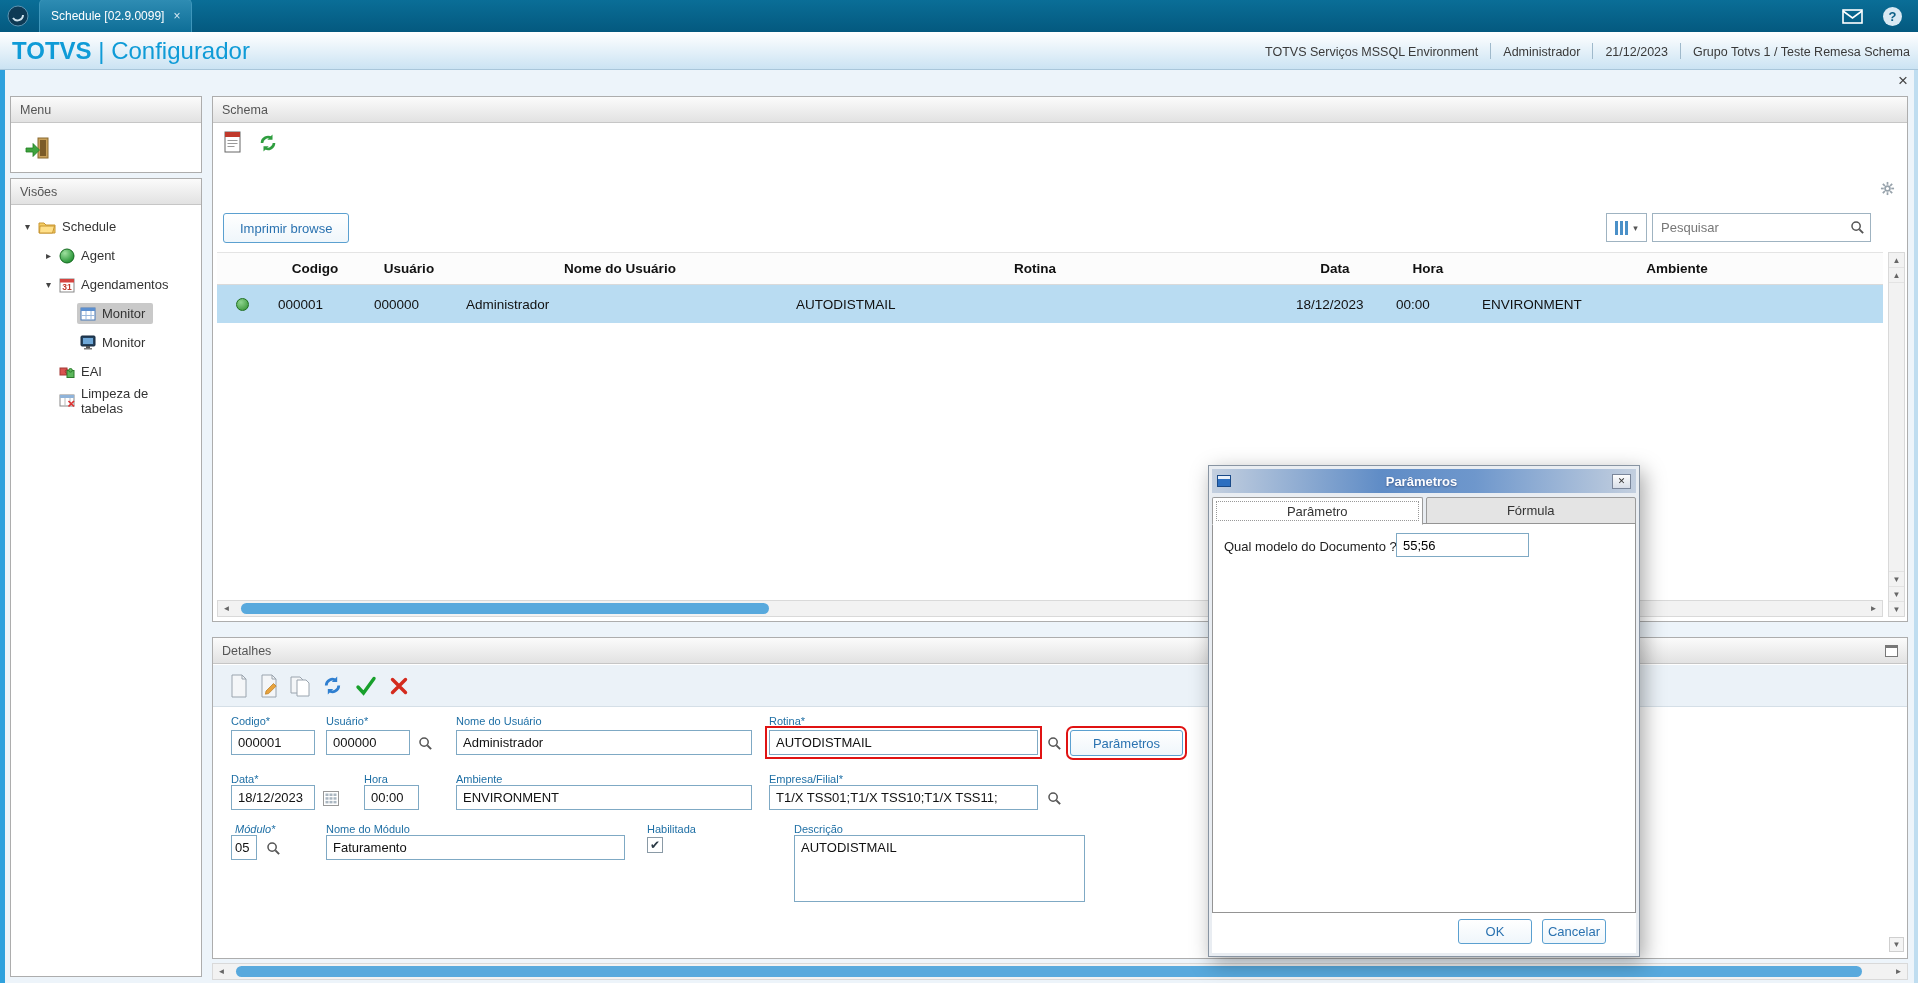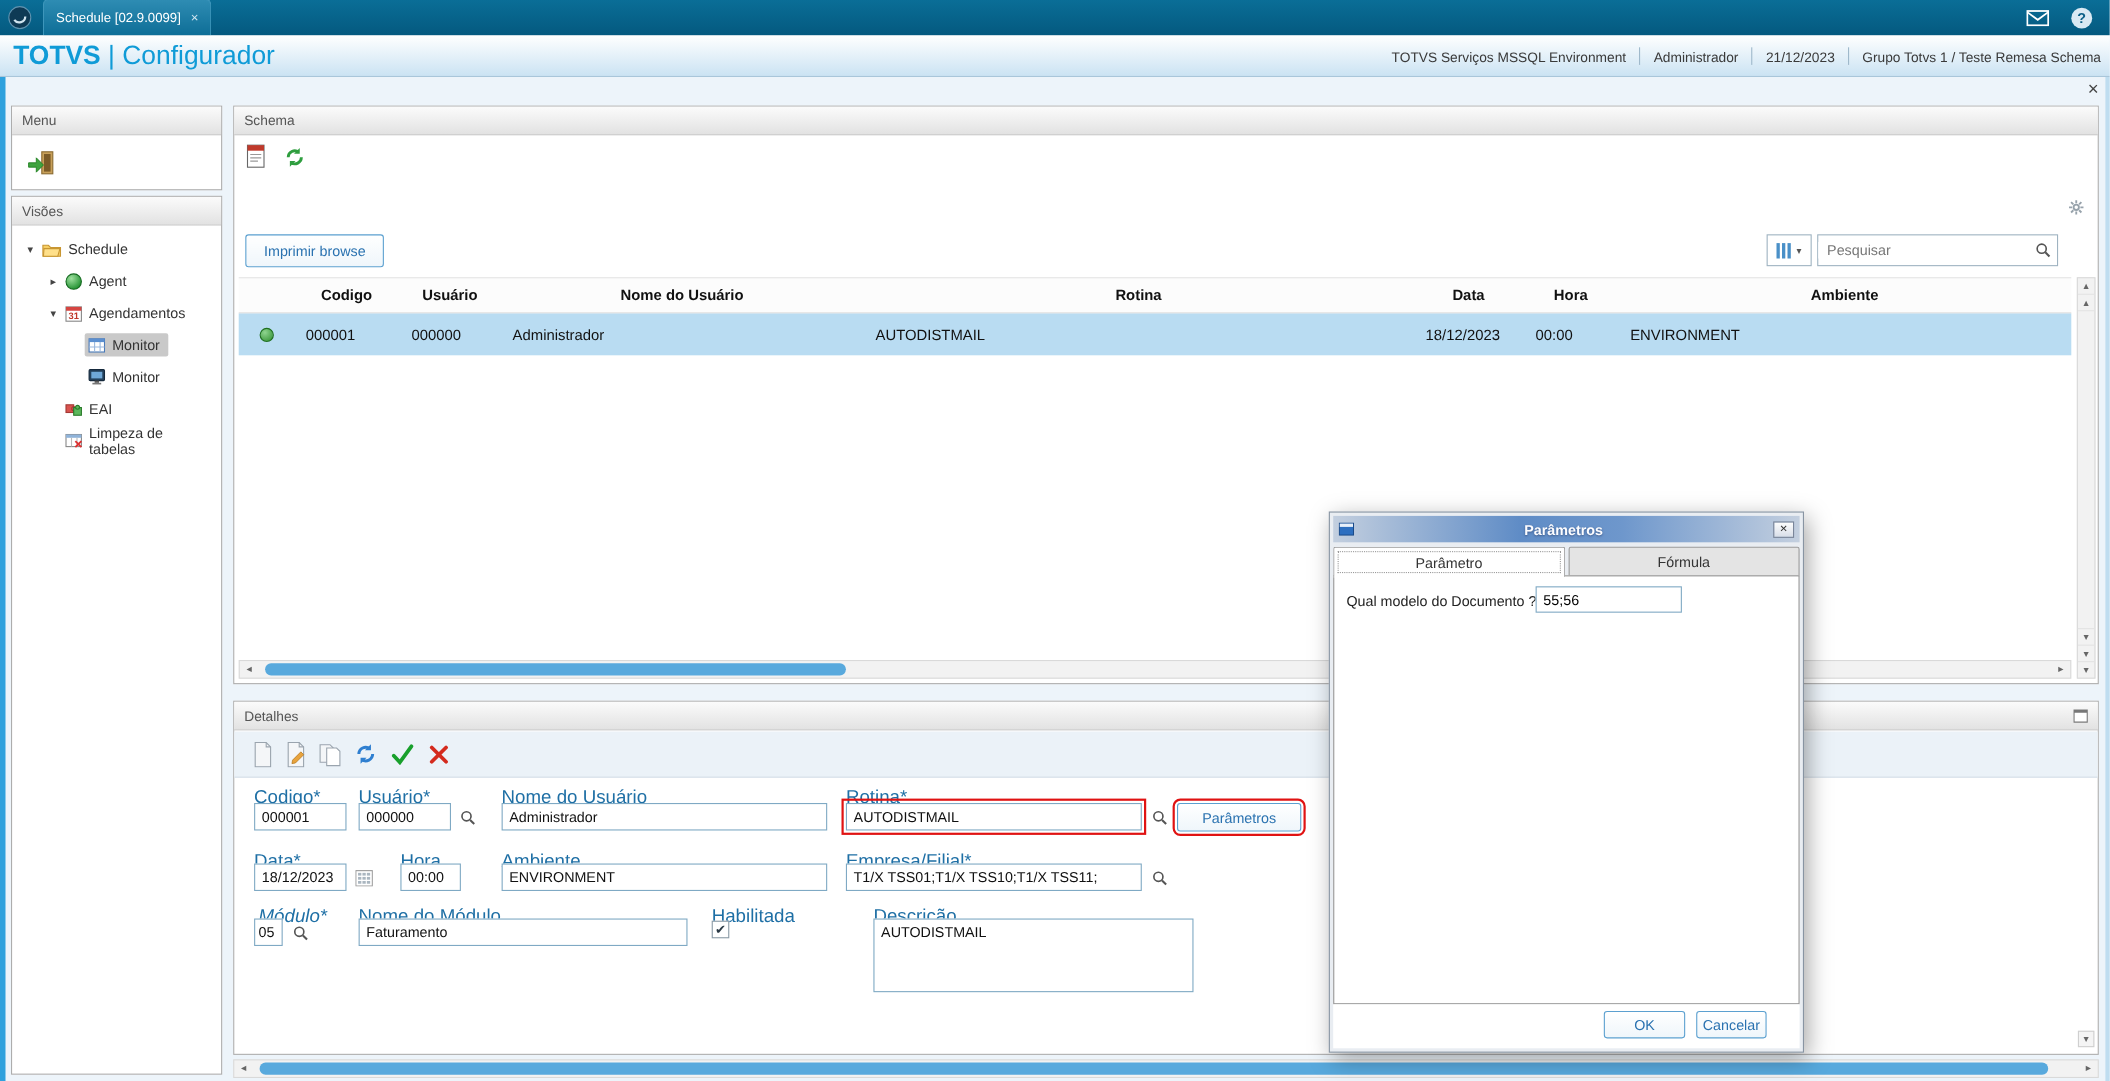--- a/index.html
+++ b/index.html
@@ -71,21 +71,21 @@
   .hs-btn { width:17px; display:flex; align-items:center; justify-content:center; font-size:8px; color:#666; cursor:pointer; }
   .hs-track { position:relative; flex:1; }
   .hs-thumb { position:absolute; top:2px; height:11px; background:#58A9DD; border-radius:6px; cursor:pointer; }
   .vscroll { position:absolute; width:17px; background:#F2F2F2; border:1px solid #D9D9D9; display:flex; flex-direction:column; }
   .vs-btn { height:15px; display:flex; align-items:center; justify-content:center; font-size:8px; color:#666; border-bottom:1px solid #E3E3E3; cursor:pointer; }
   .vs-btn.b { border-bottom:none; border-top:1px solid #E3E3E3; }
   .vs-track { flex:1; }
 
   
   .d-tool { position:absolute; left:0; right:0; top:27px; height:42px; background:#EBF2F8; border-bottom:1px solid #D5DFE7; display:flex; align-items:center; gap:10px; padding-left:16px; }
-  .flabel { position:absolute; font-size:17px; color:#1E6FA5; white-space:nowrap; }
+  .flabel { position:absolute; font-size:11px; color:#1E6FA5; white-space:nowrap; }
   .finput { position:absolute; height:25px; border:1px solid #7FA9C4; padding:0 6px; font-size:13px; font-family:inherit; color:#111; background:#fff; }
   .ftext { position:absolute; border:1px solid #7FA9C4; padding:4px 6px; font-size:13px; font-family:inherit; color:#111; background:#fff; resize:none; }
   .red-outline { outline:2px solid #E01313; outline-offset:2px; }
   .mag-abs { position:absolute; width:20px; height:20px; display:flex; align-items:center; justify-content:center; cursor:pointer; }
   .cal-abs { position:absolute; width:20px; height:20px; display:flex; align-items:center; justify-content:center; cursor:pointer; }
   .chk { position:absolute; width:16px; height:16px; border:1px solid #8A9AA6; background:#fff; display:flex; align-items:center; justify-content:center; font-size:12px; color:#2B3A45; cursor:pointer; }
   .hd-max { margin-left:auto; width:13px; height:12px; border:1px solid #777; border-top:3px solid #777; background:#fff; cursor:pointer; }
   .dt-down { position:absolute; right:3px; bottom:6px; width:15px; height:15px; border:1px solid #CFCFCF; background:#F4F4F4; color:#666; font-size:8px; display:flex; align-items:center; justify-content:center; cursor:pointer; }
 
   

